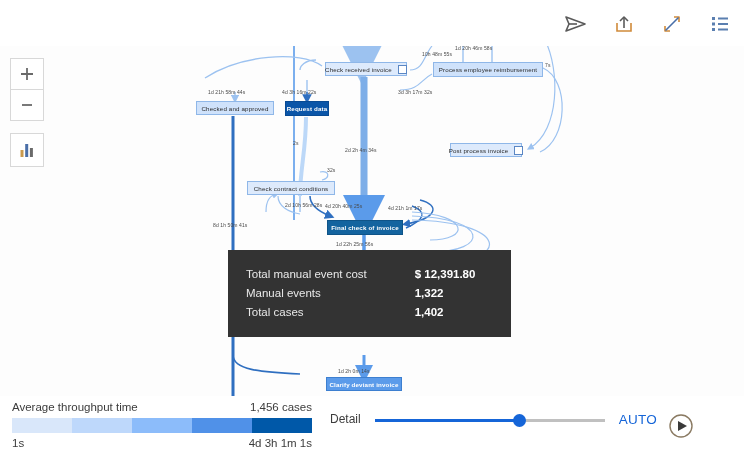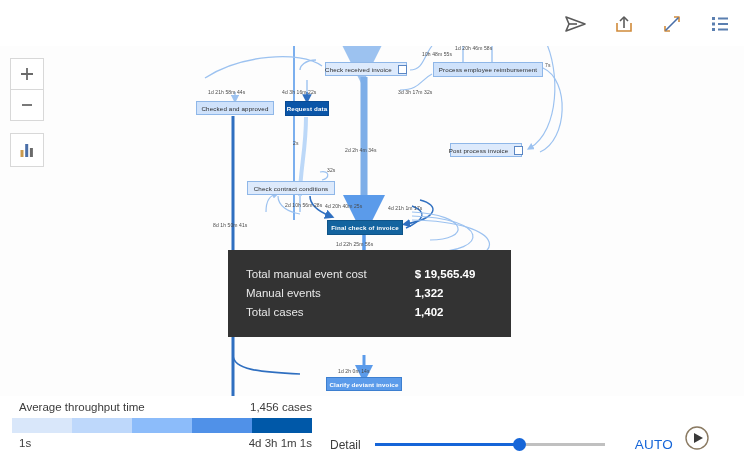--- a/index.html
+++ b/index.html
@@ -86,43 +86,43 @@
     border:1px solid #d8d8d8;display:flex;align-items:center;justify-content:center;
     cursor:pointer;
   }
 
   
   #footer{
     position:absolute;left:0;top:396px;width:744px;height:70px;
     background:#ffffff;z-index:40;
   }
   #legend{position:absolute;left:12px;top:5px;width:300px;}
-  .lg-row{display:flex;justify-content:space-between;align-items:center;margin-left:7px;}
+  .lg-row{display:flex;justify-content:space-between;align-items:center;}
   .lg-row .t{font-size:11.5px;color:#3c3c3c;}
   #gradient{display:flex;width:300px;height:15px;margin:5px 0 4px 0;}
   #gradient div{flex:1;height:15px;}
 
   #detail-area{
     position:absolute;left:330px;top:16px;width:404px;height:40px;
-    display:flex;align-items:flex-end;
+    display:flex;align-items:flex-start;
   }
   #detail-label{font-size:12px;color:#3c3c3c;margin-right:14px;}
   #slider{position:relative;width:230px;height:16px;cursor:pointer;}
   #slider .track{
     position:absolute;top:7px;left:0;width:230px;height:2.5px;background:#c0c0c0;
   }
   #slider .fill{
     position:absolute;top:7px;left:0;height:2.5px;background:#1565d8;
   }
   #slider .thumb{
     position:absolute;top:2px;width:13px;height:13px;border-radius:50%;
     background:#1565d8;margin-left:-6.5px;
   }
   #auto-label{
-    font-size:13.5px;color:#1565d8;margin-left:30px;letter-spacing:.3px;cursor:pointer;
+    font-size:13.5px;color:#1565d8;margin-left:14px;letter-spacing:.3px;cursor:pointer;
   }
   #play-btn{
     margin-left:10px;width:28px;height:28px;cursor:pointer;
     display:flex;align-items:center;justify-content:center;
   }
 </style>
 </head>
 <body>
 
 <div id="graph-canvas">
@@ -239,21 +239,21 @@
       <div class="elabel" style="left: 355px; top: 250px;">3d 17h 48m 20s</div>
       <div class="elabel" style="left: 338px; top: 368px;">1d 2h 0m 14s</div>
     </div>
 </div>
 
 <div id="tooltip">
   <table>
     <tbody id="tooltip-rows">
         <tr>
           <td class="k">Total manual event cost</td>
-          <td class="v">$ 19,565.49</td>
+          <td class="v">$ 12,391.80</td>
         </tr>
         <tr>
           <td class="k">Manual events</td>
           <td class="v">1,322</td>
         </tr>
         <tr>
           <td class="k">Total cases</td>
           <td class="v">1,402</td>
         </tr>
       </tbody>

